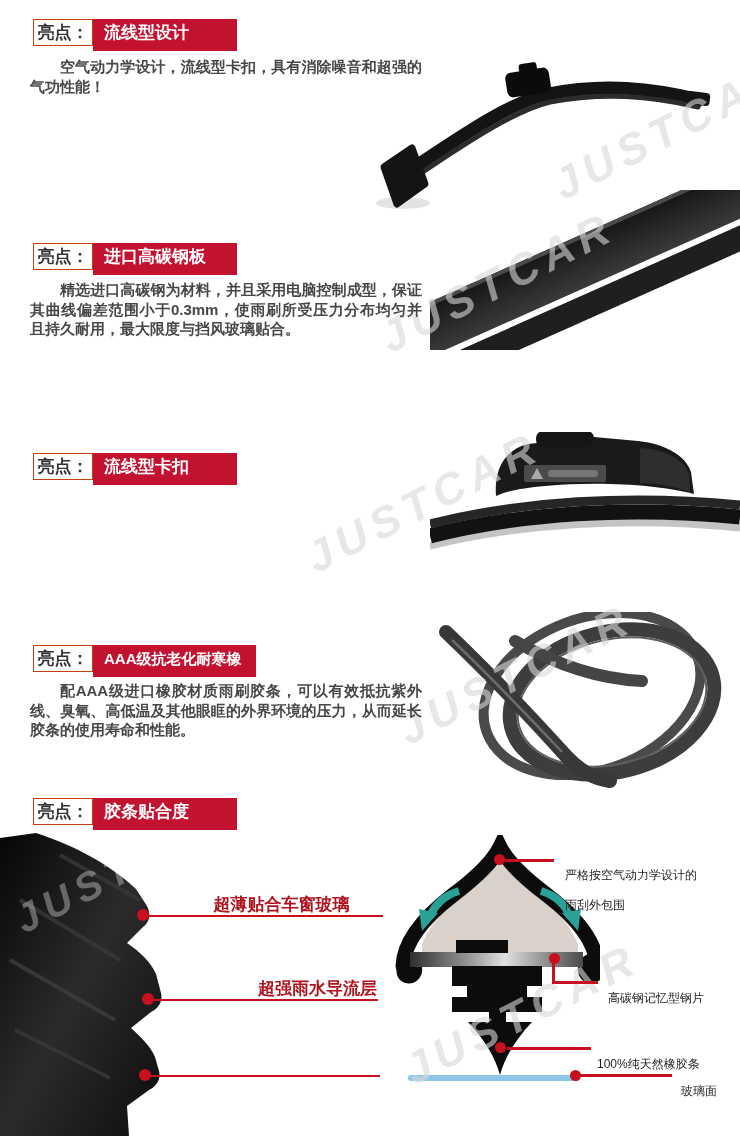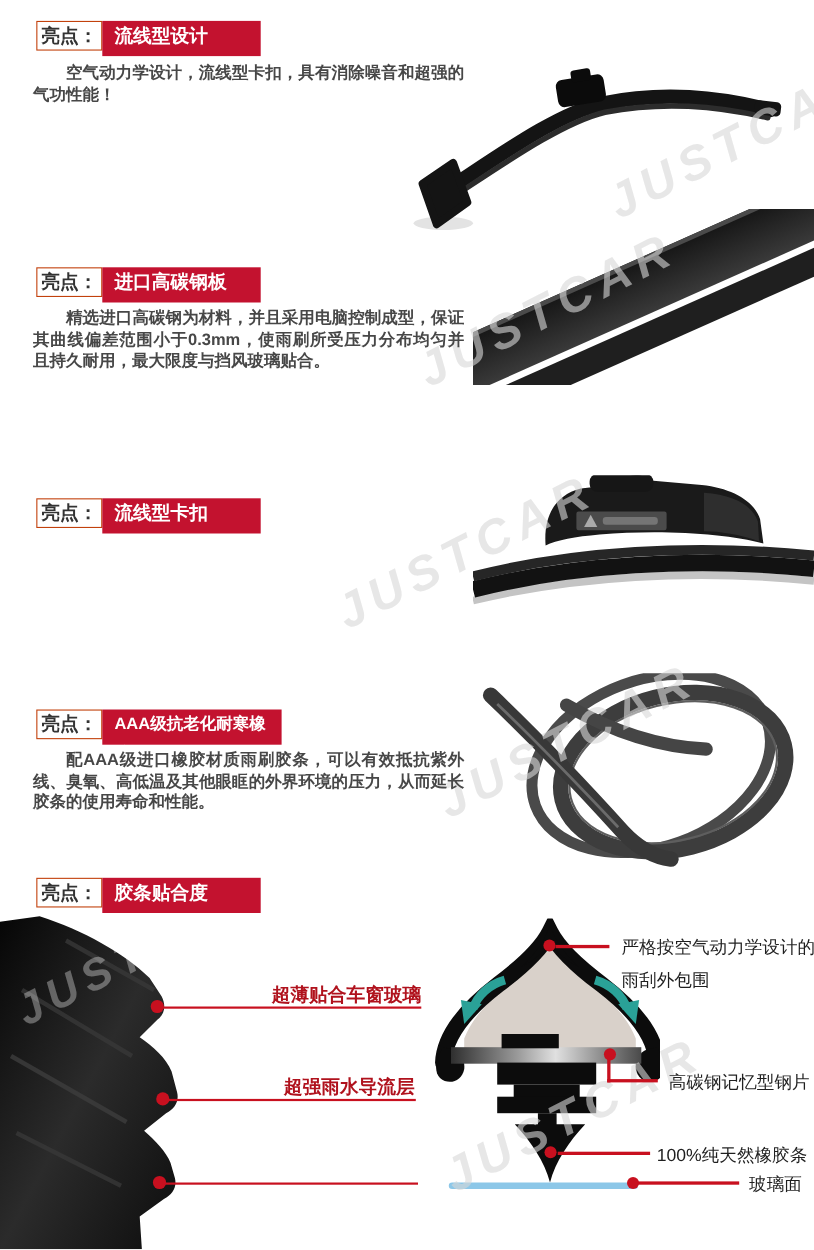--- a/index.html
+++ b/index.html
@@ -18,21 +18,21 @@
              font-size:17px;font-weight:bold;line-height:27px;padding-left:11px;}
   .hl-banner.wide{width:163px;font-size:15px;}
   
   .para{position:absolute;left:30px;width:392px;z-index:4;font-size:15px;line-height:19.5px;
         color:#474747;font-weight:bold;text-indent:2em;text-align:justify;}
   
   .img{position:absolute;z-index:1;}
   
   .lab-red{position:absolute;z-index:5;font-size:17px;font-weight:bold;color:#b0121d;
            text-align:right;white-space:nowrap;}
-  .lab-black{position:absolute;z-index:5;font-size:16px;color:#1f1f1f;white-space:nowrap;}
+  .lab-black{position:absolute;z-index:5;font-size:12px;color:#1f1f1f;white-space:nowrap;margin-top:16px;}
   .leader{position:absolute;z-index:5;background:#c8101f;}
   .dot{position:absolute;z-index:6;width:12px;height:12px;border-radius:50%;background:#c8101f;}
   .dot.sm{width:11px;height:11px;}
 </style>
 </head>
 <body>
 
 <div class="page">
 
   <div class="wm" style="left:545px;top:165px;">JUSTCAR</div>
@@ -153,21 +153,21 @@
     <rect x="410" y="952" width="173" height="15" fill="url(#gBar)"></rect>
     <rect x="456" y="940" width="52" height="13" fill="#0c0c0c"></rect>
     <rect x="452" y="966" width="90" height="20" fill="#0c0c0c"></rect>
     <rect x="467" y="986" width="60" height="12" fill="#0c0c0c"></rect>
     <rect x="452" y="997" width="90" height="15" fill="#0c0c0c"></rect>
     <rect x="489" y="1012" width="17" height="12" fill="#0c0c0c"></rect>
     <path d="M468,1022 L532,1022 C517,1038 505,1056 500,1075 C495,1056 483,1038 468,1022 Z" fill="#0c0c0c"></path>
     <rect x="408" y="1075" width="172" height="6" rx="3" fill="#8cc7e8"></rect>
   </svg>
 
-  <div class="lab-red" style="left:180px;top:893px;width:203px;">超薄贴合车窗玻璃</div>
+  <div class="lab-red" style="left:180px;top:893px;width:203px;text-align:center;">超薄贴合车窗玻璃</div>
   <div class="leader" style="left:143px;top:915px;width:240px;height:2px;"></div>
   <div class="dot" style="left:137px;top:909px;"></div>
 
   <div class="lab-red" style="left:180px;top:977px;width:197px;">超强雨水导流层</div>
   <div class="leader" style="left:148px;top:999px;width:230px;height:2px;"></div>
   <div class="dot" style="left:142px;top:993px;"></div>
 
   <div class="leader" style="left:145px;top:1075px;width:235px;height:2px;"></div>
   <div class="dot" style="left:139px;top:1069px;"></div>
 

